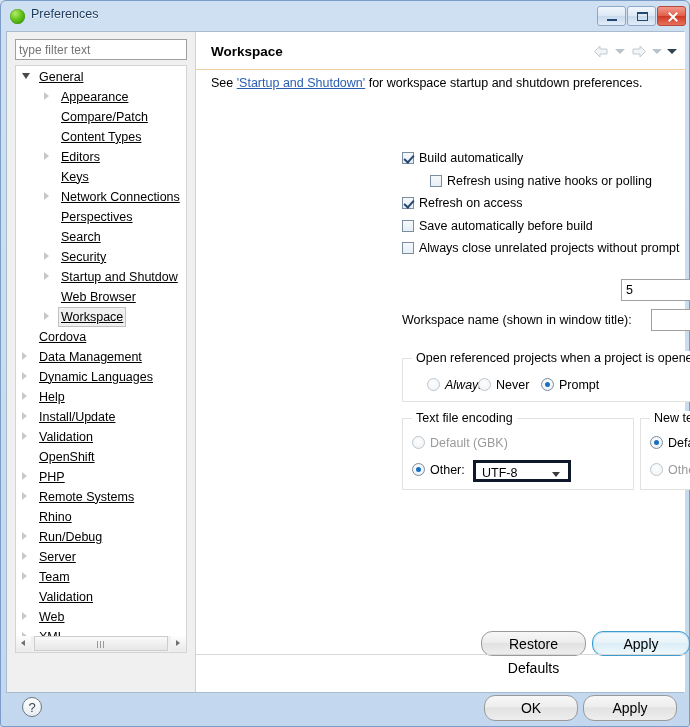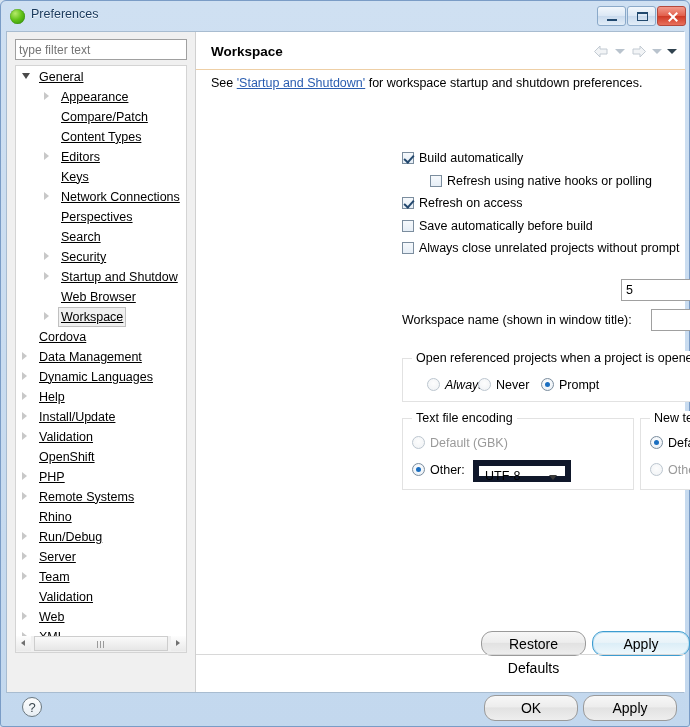--- a/index.html
+++ b/index.html
@@ -322,21 +322,21 @@
   .radio.dim {
     border-color: #bcc6cf;
     background: radial-gradient(circle at 50% 40%, #fdfdfd 0%, #f3f5f7 70%, #eaeef1 100%);
   }
   .rlabel { font-size: 12.5px; color: #000; }
   .rlabel.dim { color: #9a9a9a; }
 
   .combo {
     position: absolute;
     height: 22px;
-    border: 6px solid #0f172a;
+    border: 3px solid #0f172a;
     background: #fff;
     font-size: 12.5px;
     color: #000;
     line-height: 21px;
     padding-left: 6px;
   }
   .combo .carat {
     position: absolute;
     right: 8px; top: 9px;
     width: 0; height: 0;

